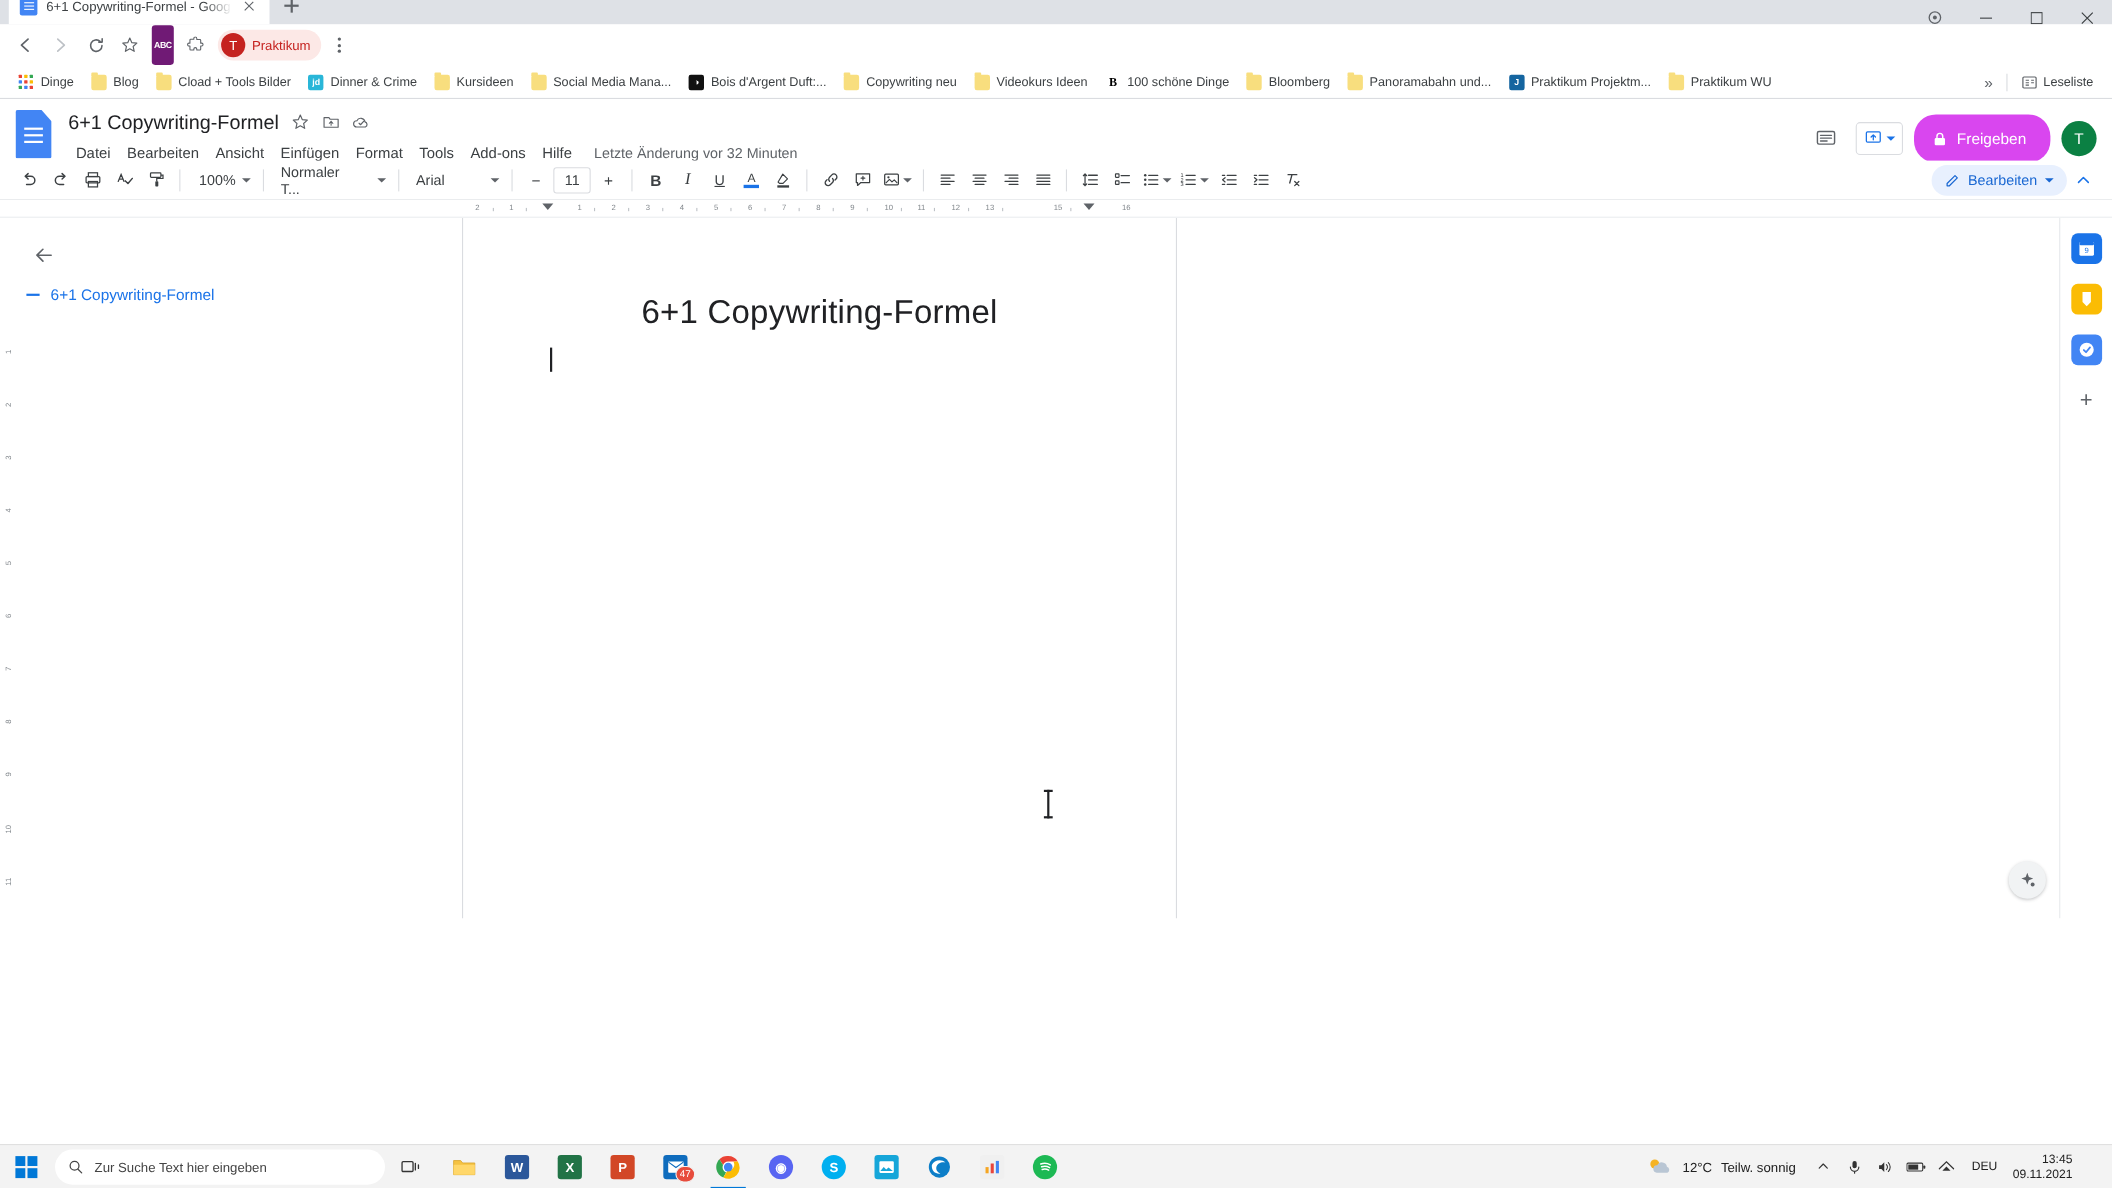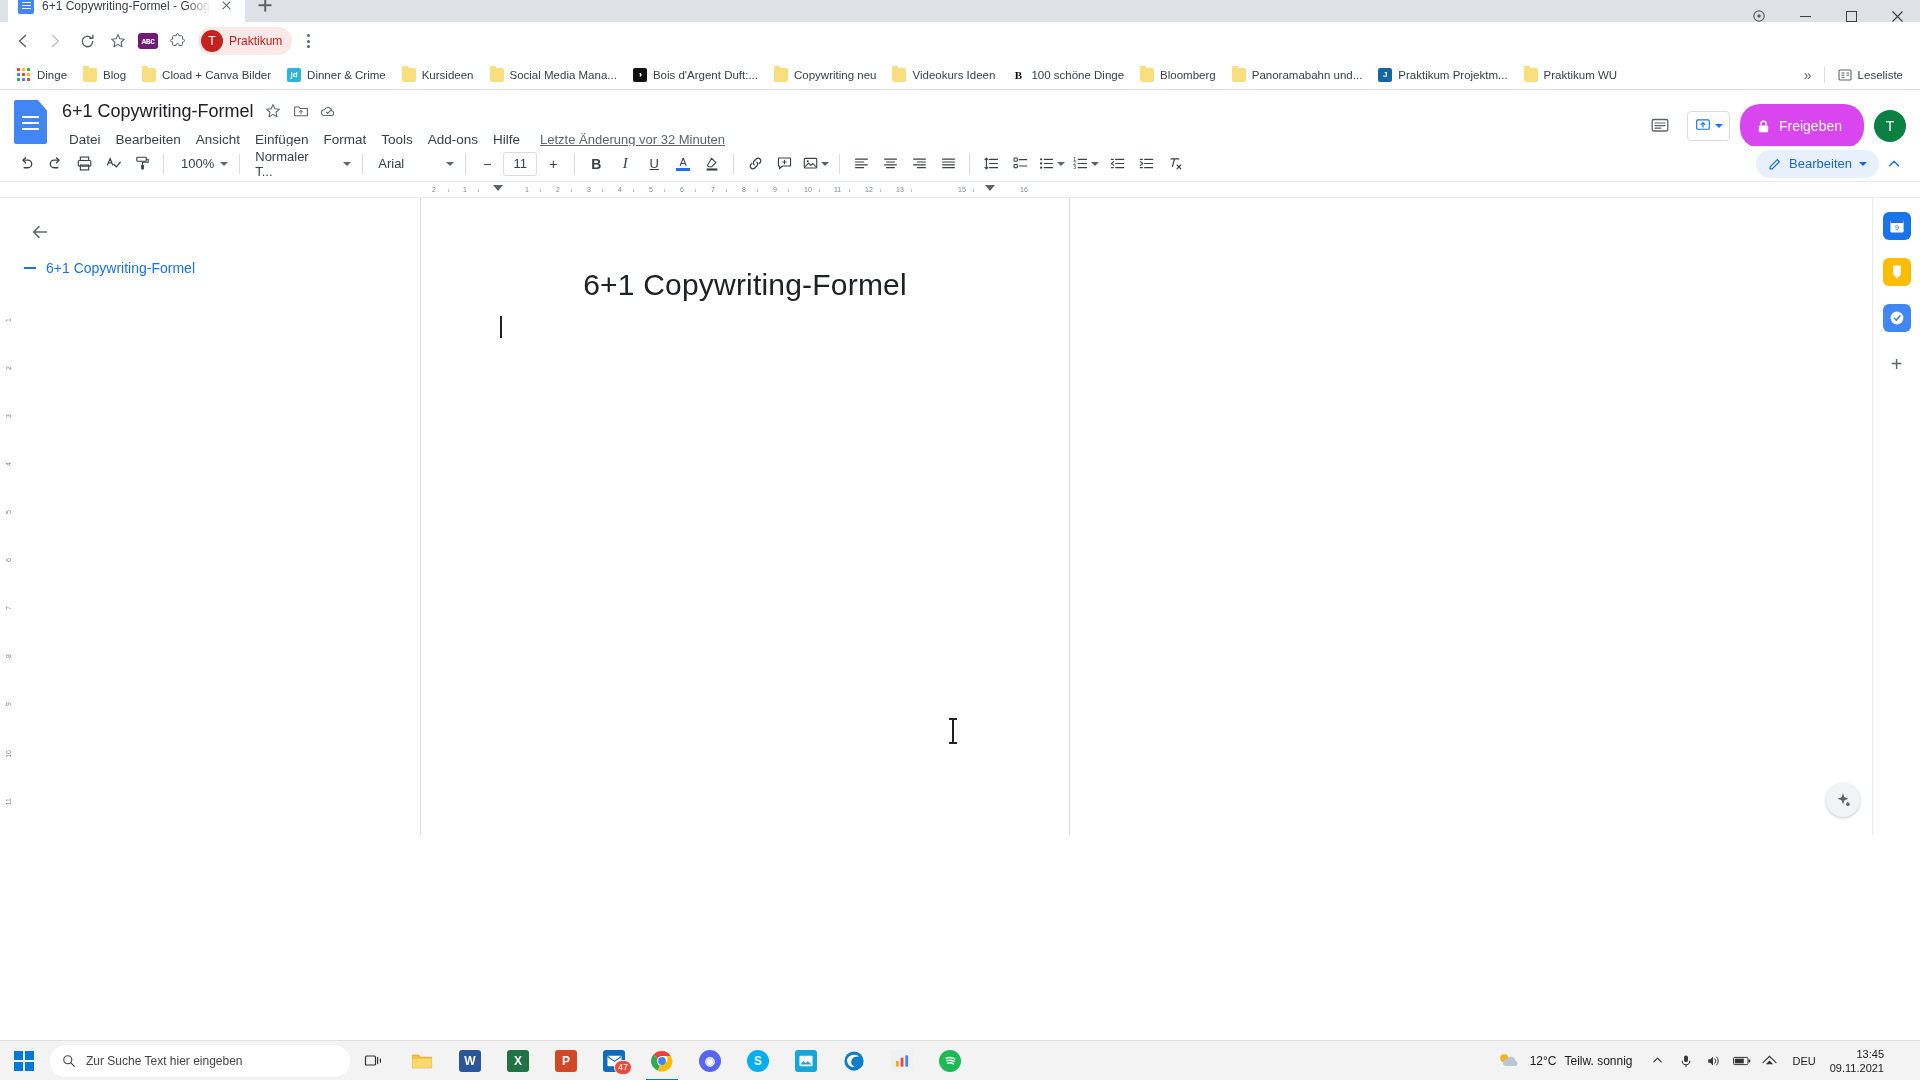--- a/index.html
+++ b/index.html
@@ -157,29 +157,28 @@
   }
   .tb-icon {
     width: 28px; height: 28px;
     display: flex; align-items: center; justify-content: center;
     flex: 0 0 auto;
     cursor: pointer;
     color: #5f6368;
     font-size: 15px;
   }
   .ext-badge {
-    width: 20px; height: 16px;
+    width: 20px; height: 36px;
     border-radius: 3px;
     background: #701a75;
     color: #fff;
     font-size: 8px;
     font-weight: bold;
     display: flex; align-items: center; justify-content: center;
     letter-spacing: -0.5px;
-    font-family: Liberation Mono, monospace;
   }
   .profile-chip {
     display: flex;
     align-items: center;
     gap: 6px;
     background: #fce8e6;
     border-radius: 14px;
     padding: 3px 10px 3px 3px;
     margin-left: 4px;
     cursor: pointer;
@@ -309,21 +308,20 @@
     font-size: 13.5px;
     color: #3c4043;
     padding: 2px 7px;
     border-radius: 4px;
     cursor: pointer;
     white-space: nowrap;
   }
   .last-edit {
     font-size: 13px;
     color: #5f6368;
-    text-decoration: underline;
     margin-left: 12px;
     cursor: pointer;
     white-space: nowrap;
   }
   .docs-headright {
     display: flex;
     align-items: center;
     gap: 10px;
     margin-top: 6px;
     flex: 0 0 auto;
@@ -838,21 +836,21 @@
         <i style="background:#ea4335"></i>
     </span>
     <span class="bm-label">Dinge</span>
   </div>
   <div class="bm">
     <span class="bm-ico ico-folder"></span>
     <span class="bm-label">Blog</span>
   </div>
   <div class="bm">
     <span class="bm-ico ico-folder"></span>
-    <span class="bm-label">Cload + Canva Bilder</span>
+    <span class="bm-label">Cload + Tools Bilder</span>
   </div>
   <div class="bm">
     <span class="bm-ico ico-img" style="background:#29b6d8">jd</span>
     <span class="bm-label">Dinner &amp; Crime</span>
   </div>
   <div class="bm">
     <span class="bm-ico ico-folder"></span>
     <span class="bm-label">Kursideen</span>
   </div>
   <div class="bm">

